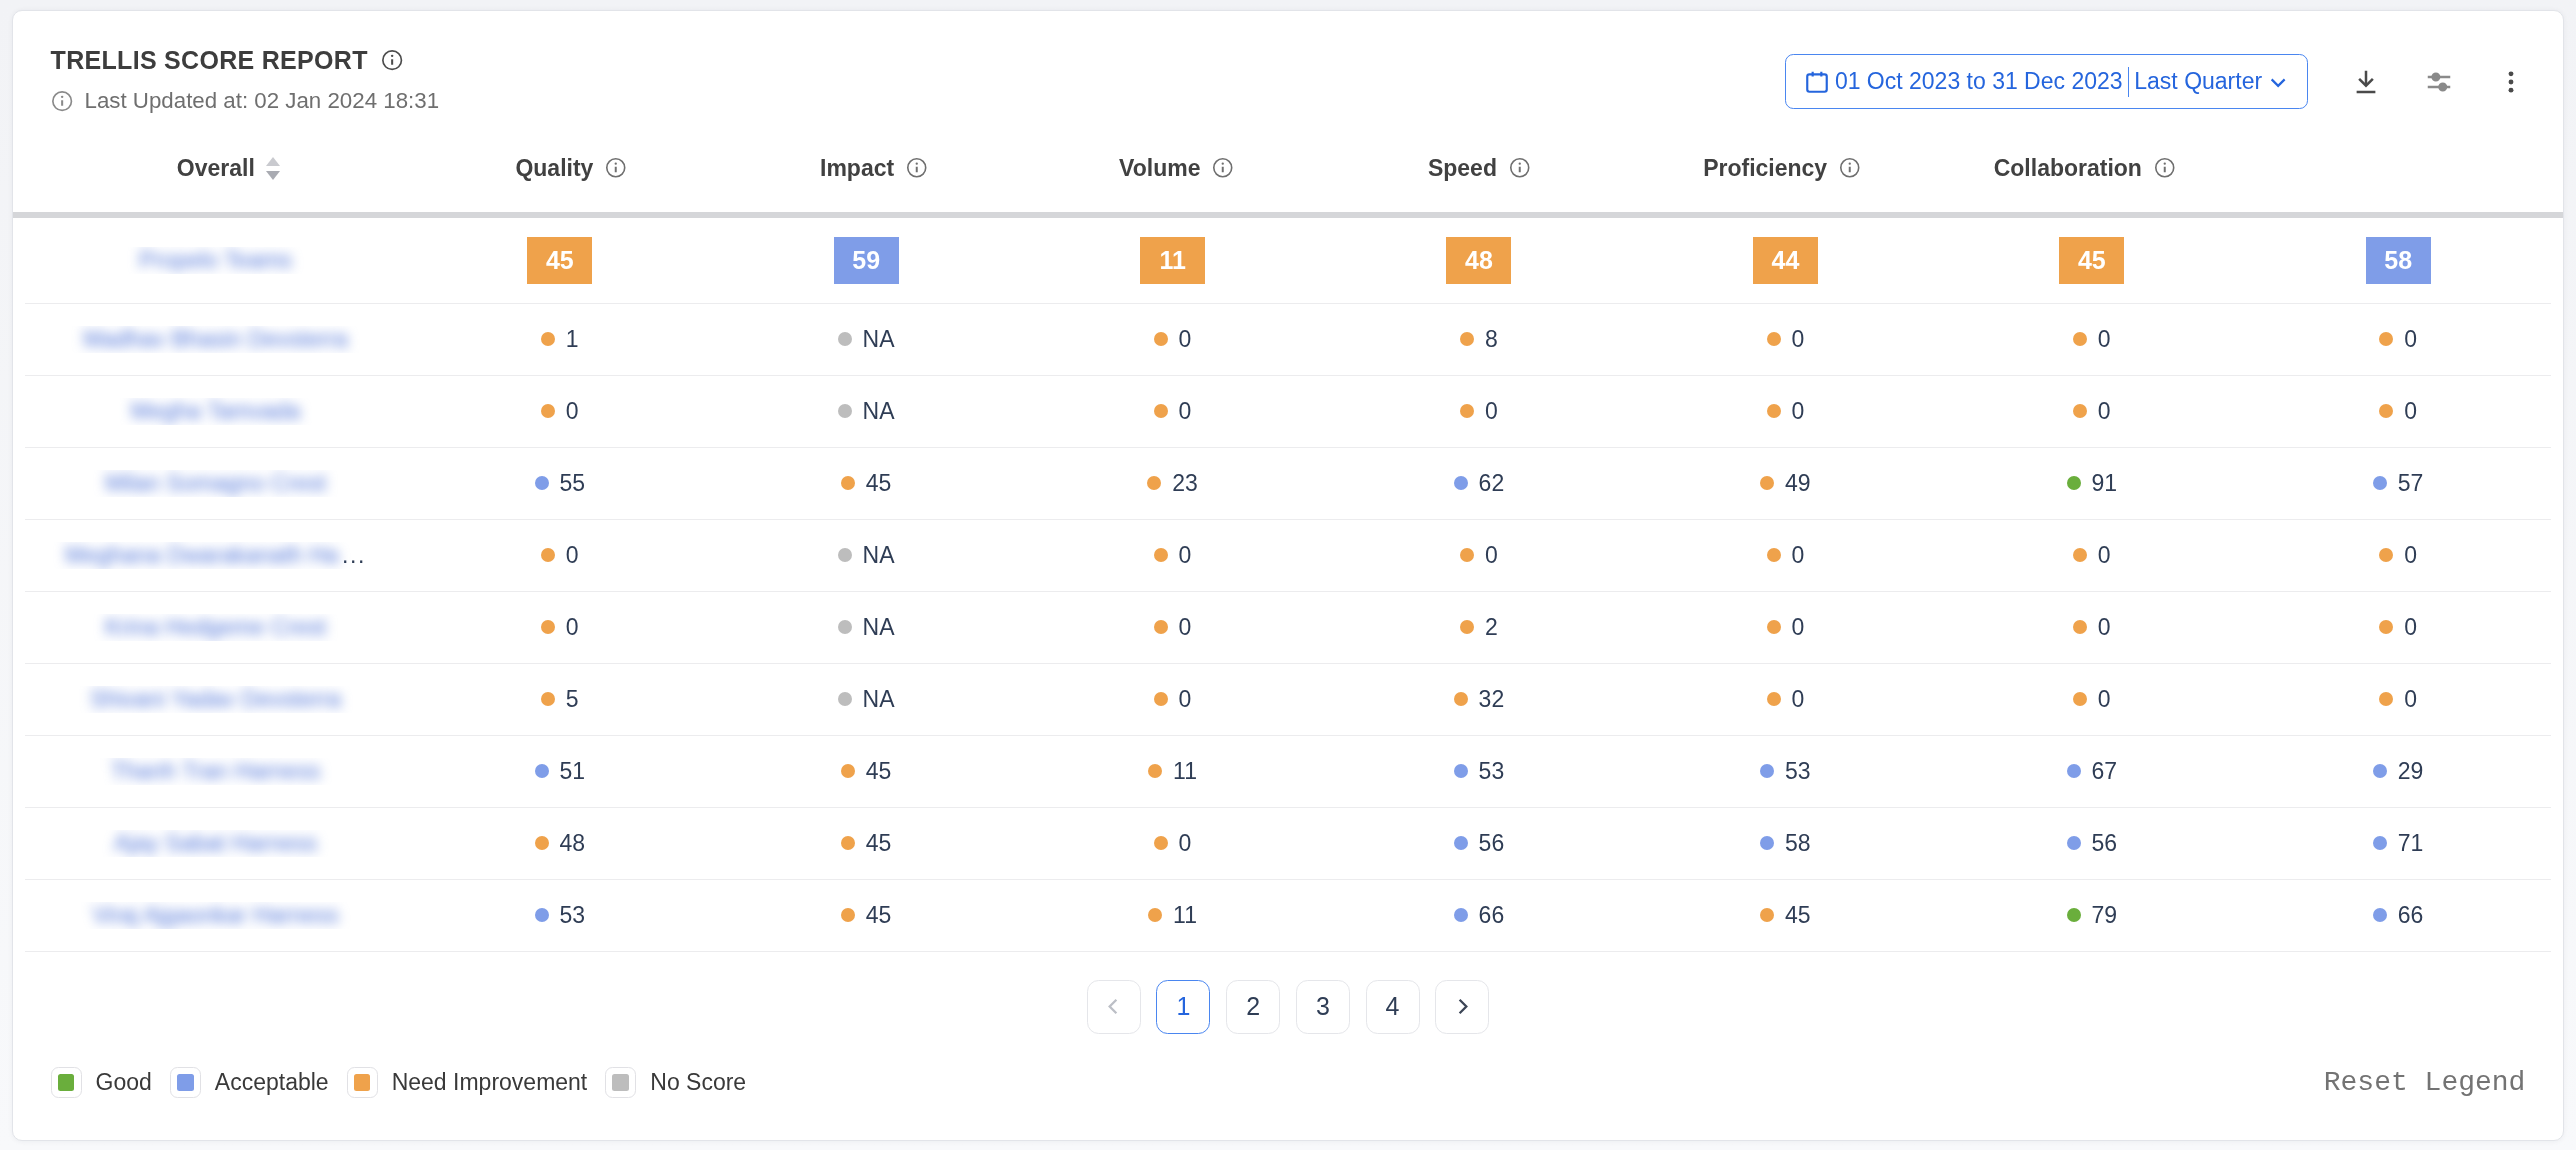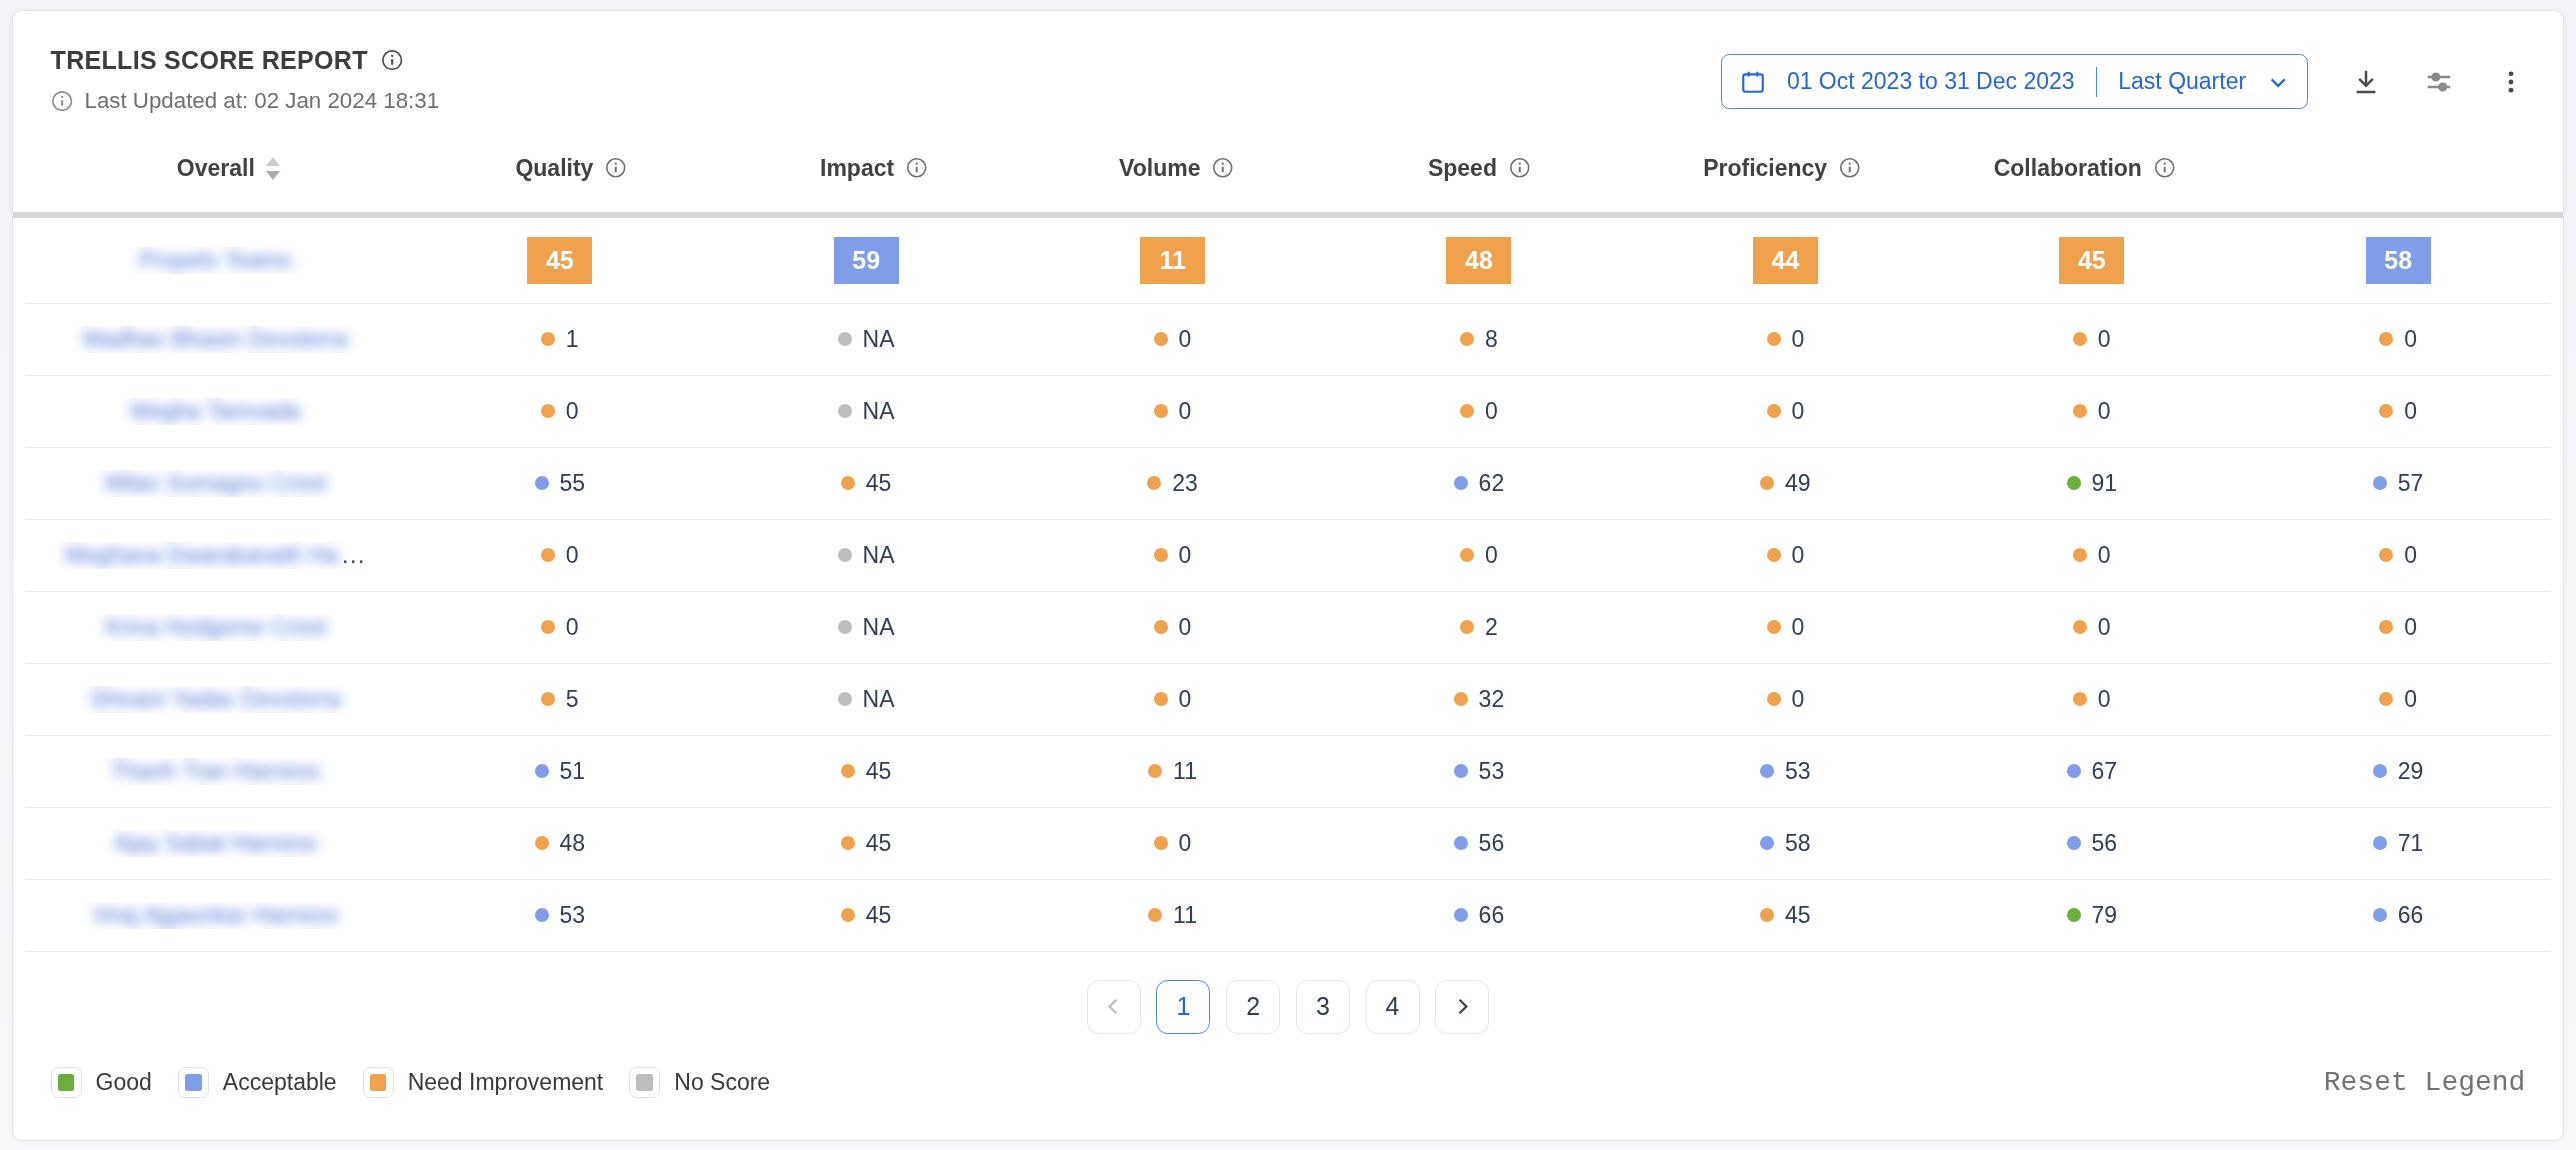--- a/index.html
+++ b/index.html
@@ -20,21 +20,21 @@
     overflow: hidden;
   }
   
   .card-header { display: flex; justify-content: space-between; align-items: center; padding: 0 38px; }
   .title-row { display: flex; align-items: center; gap: 13.2px; }
   .report-title { font-size: 25px; font-weight: 700; color: #3d3d3d; letter-spacing: 0.3px; }
   .subtitle-row { margin-top: 13.2px; display: flex; align-items: center; gap: 11.6px; color: #6f6f6f; font-size: 22.3px; }
   .info-i { display: inline-flex; }
   .controls { display: flex; align-items: center; gap: 43px; padding-top: 3.3px; }
   .date-btn {
-    display: flex; align-items: center; gap: 21px;
+    display: flex; align-items: center; gap: 5px;
     border: 1.7px solid #4a86f0; border-radius: 8.3px;
     background: #fff; padding: 11.6px 18px; cursor: pointer;
     color: #2565dd; font-size: 23px; font-family: inherit;
   }
   .date-btn .vsep { width: 1.7px; height: 30px; background: #4a86f0; }
   .icon-btn { background: none; border: none; cursor: pointer; display: flex; align-items: center; }
   
   .grid-row { display: grid; grid-template-columns: 382px repeat(7, 1fr); align-items: center; }
   .thead { margin-top: 30px; height: 48px; padding: 0 25px; }
   .th { display: flex; align-items: center; justify-content: center; gap: 11.6px; font-size: 23px; font-weight: 700; color: #414141; }
@@ -68,21 +68,21 @@
   .pagination { margin-top: 28px; display: flex; justify-content: center; gap: 15.7px; }
   .page-btn {
     width: 54px; height: 54px; border: 1.7px solid #e5e6ea; border-radius: 11.6px; background: #fff;
     display: flex; align-items: center; justify-content: center;
     font-size: 25px; color: #2f3d55; cursor: pointer; font-family: inherit;
   }
   .page-btn.active { border-color: #4a86f0; color: #2565dd; }
   .page-btn.disabled { cursor: default; }
   
   .footer { margin-top: 33px; padding: 0 38px; display: flex; justify-content: space-between; align-items: center; }
-  .legend { display: flex; align-items: center; gap: 26px; }
+  .legend { display: flex; align-items: center; gap: 18px; }
   .legend-item { display: flex; align-items: center; gap: 14px; cursor: pointer; }
   .legend-box {
     width: 31px; height: 31px; background: #fff; border: 1.7px solid #e1e1e5; border-radius: 7.4px;
     display: flex; align-items: center; justify-content: center;
   }
   .legend-swatch { width: 16.6px; height: 16.6px; border-radius: 2.5px; background: var(--c, #ccc); }
   .legend-label { font-size: 23px; color: #393939; }
   .reset-link { color: #737373; font-size: 28px; background: none; border: none; cursor: pointer; font-family: Liberation Mono, monospace; }
 </style>
 </head>

